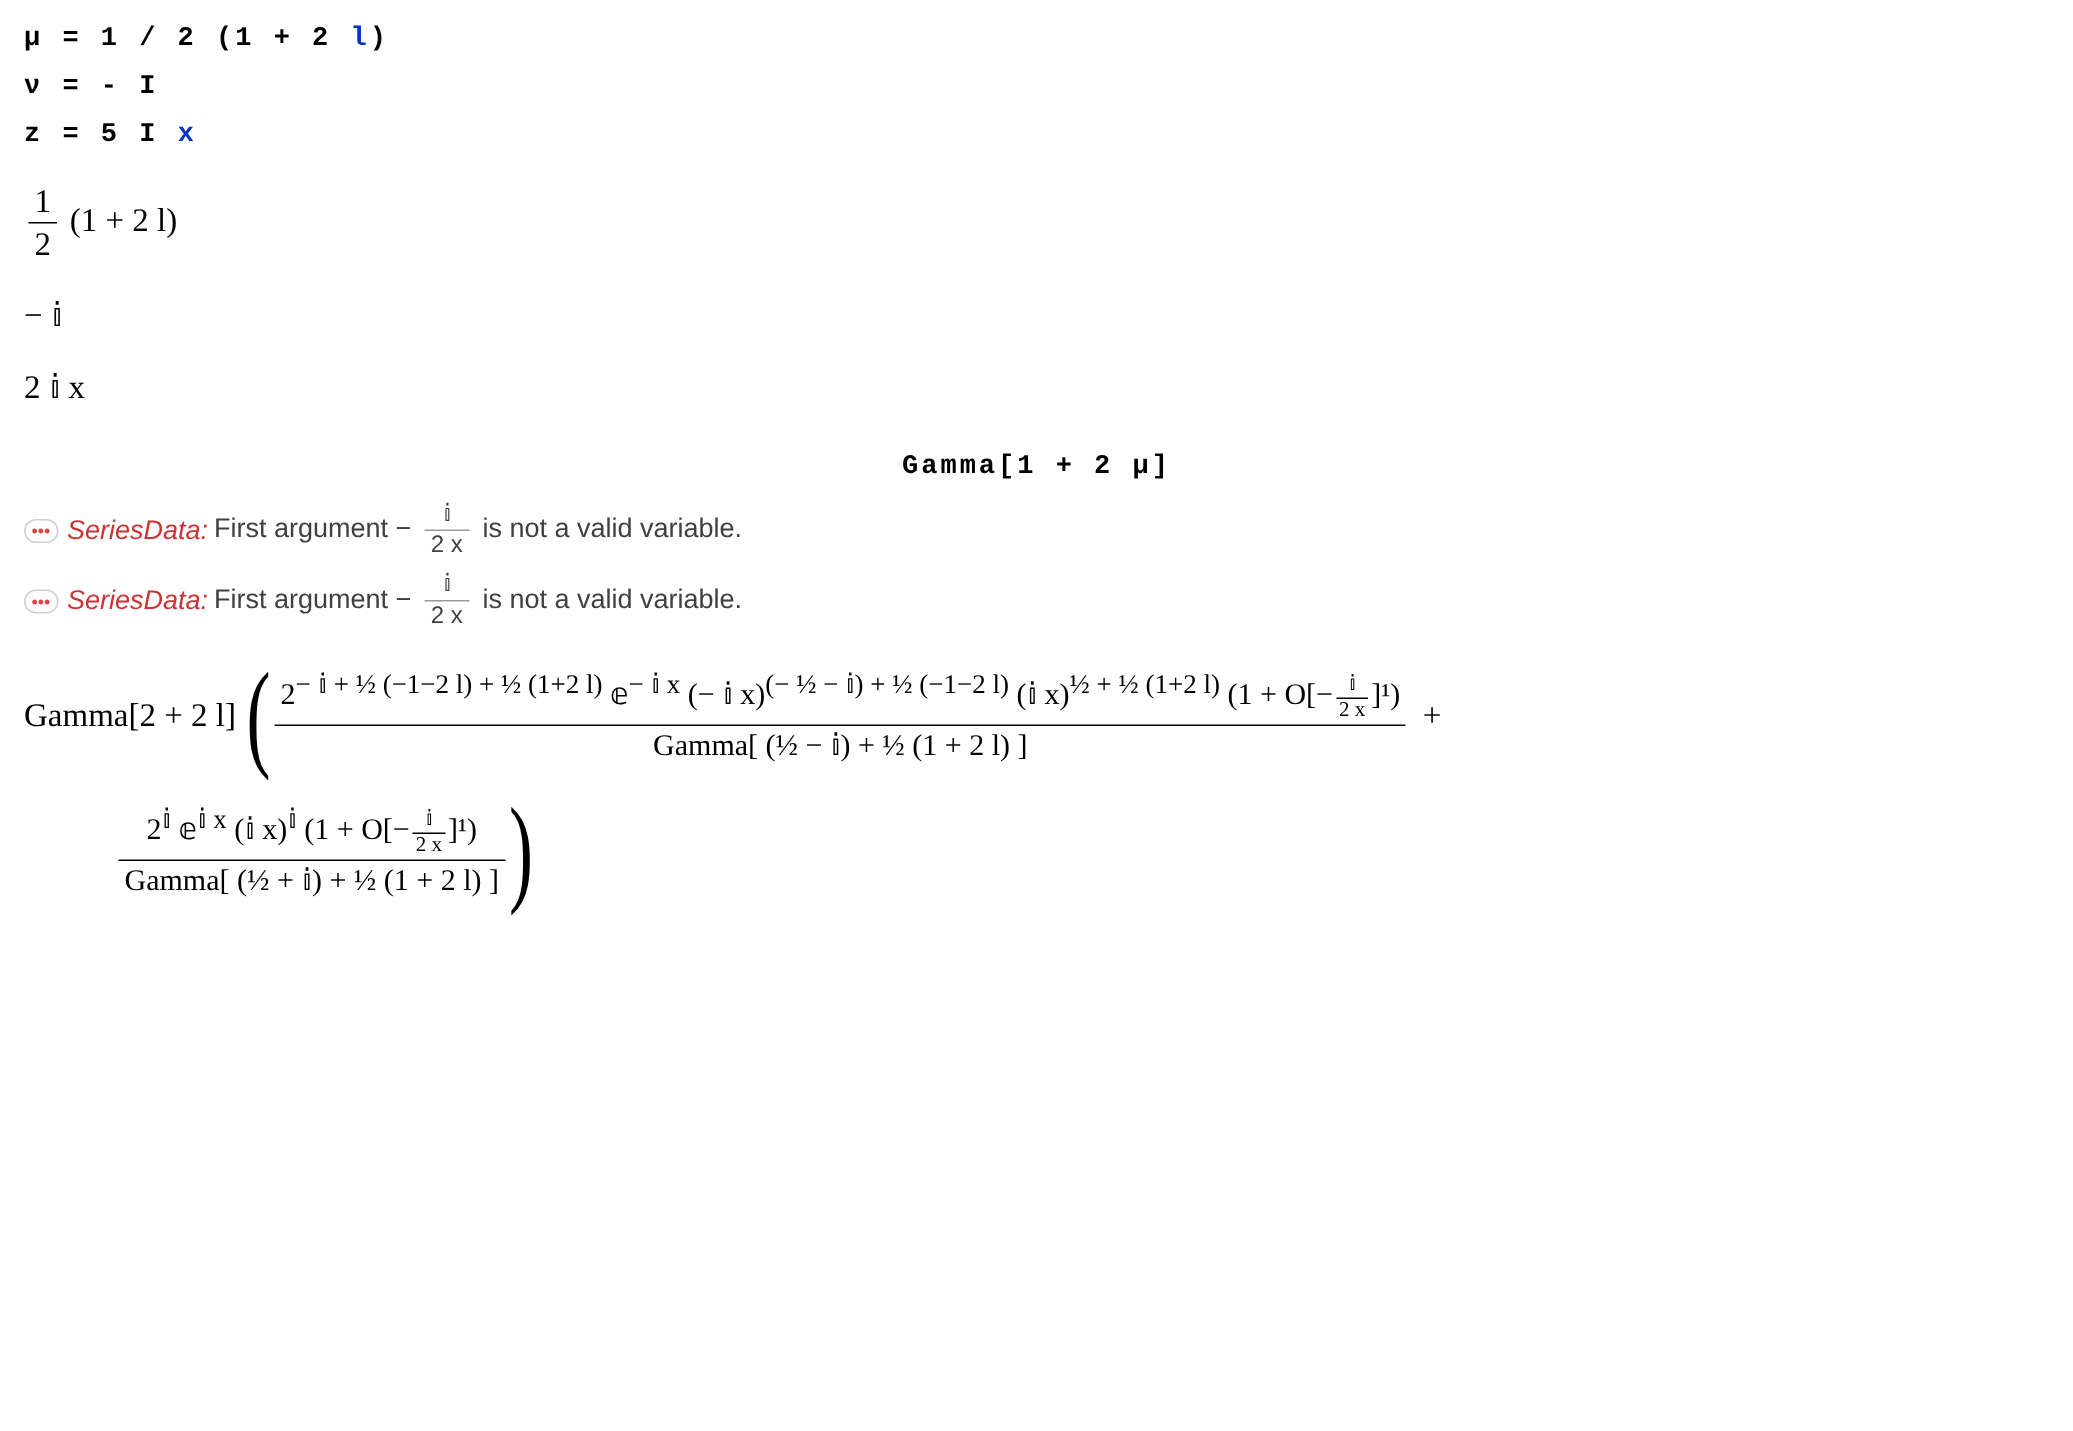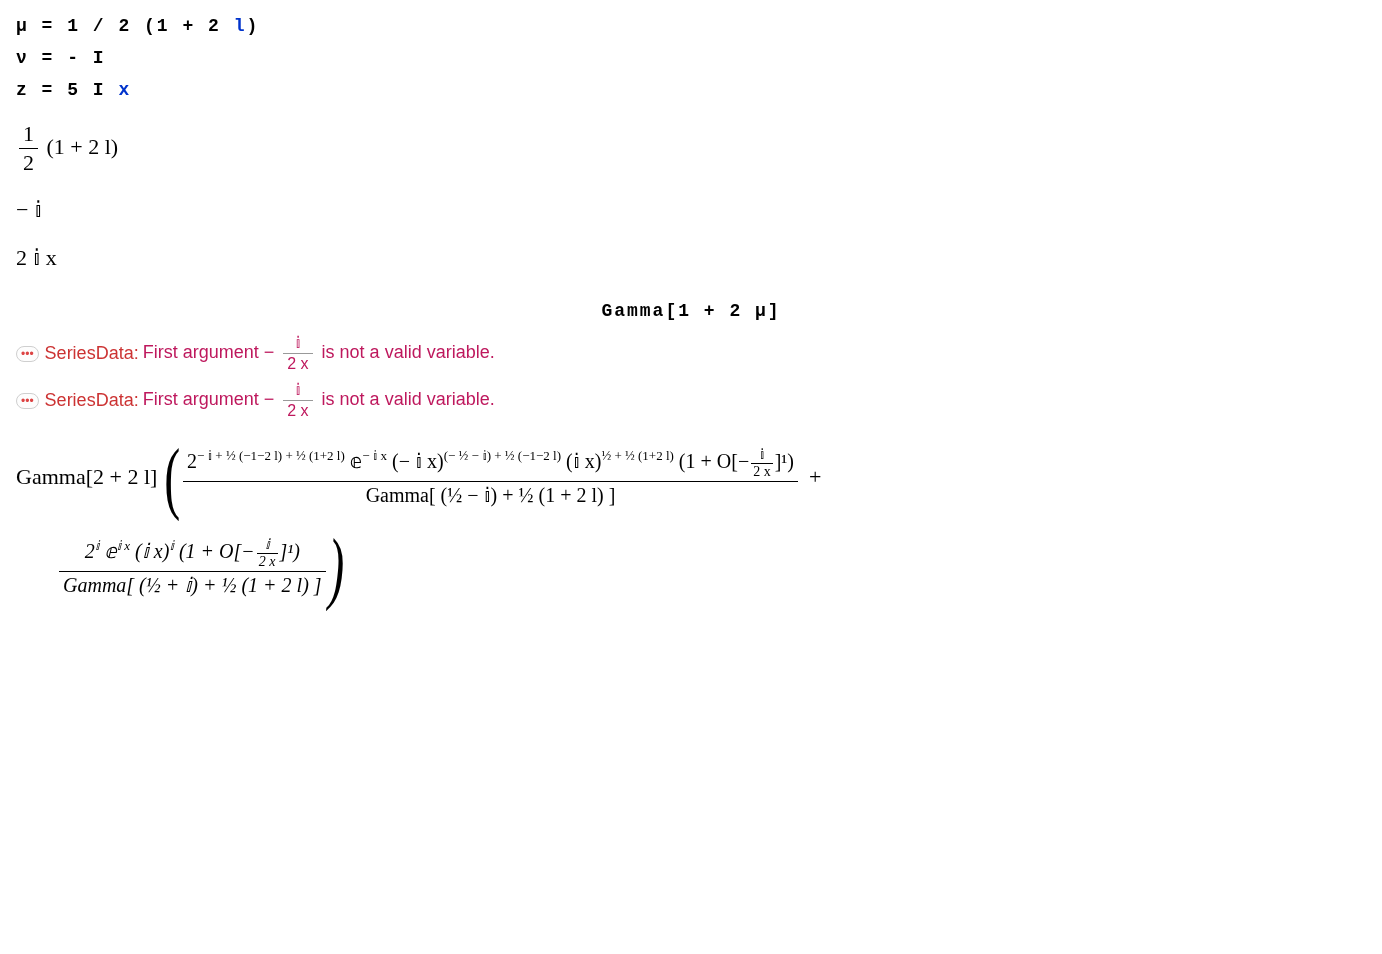--- a/index.html
+++ b/index.html
@@ -52,22 +52,22 @@
     border: 1px solid #cfcfcf;
     border-radius: 8px;
     padding: 0 4px;
     color: #d44;
     font-size: 12px;
     margin-right: 6px;
     line-height: 14px;
     background: #fdfdfd;
   }
 
-  .msg-red { color: #cc3333; margin-right: 4px; }
-  .msg-gray { color: #be185d; }
+  .msg-red { color: #cc3333; margin-right: 4px; font-style: italic; }
+  .msg-gray { color: #404040; }
 
   .msg-frac {
     display: inline-block;
     vertical-align: middle;
     text-align: center;
     margin: 0 4px;
     line-height: 1;
   }
   .msg-frac .num {
     display: block;
@@ -126,21 +126,21 @@
   .bigparen {
     font-size: 80px;
     line-height: 80px;
     display: inline-block;
     transform: scaleX(0.6);
     margin: 0 -6px;
   }
 
   .e  { font-family: "Times New Roman", Times, serif; }
 
-  sup { font-size: 13px; vertical-align: super; white-space: nowrap; }
+  sup { font-size: 18px; vertical-align: super; white-space: nowrap; }
 
   .spacer { display:inline-block; width: 8px; }
 </style>
 </head>
 <body>
 
 <div class="input-cell">
   <span>μ = 1 / 2  (1 + 2 </span><span class="sym-l">l</span><span>)</span>
 </div>
 
@@ -210,21 +210,21 @@
       <span> (𝕚 x)</span><sup>½ + ½ (1+2 l)</sup>
       <span> (1 + O[−</span><span class="sfrac"><span class="top">𝕚</span><span class="bot">2 x</span></span><span>]¹)</span>
     </span>
     <span class="bot">Gamma[ (½ − 𝕚) + ½ (1 + 2 l) ]</span>
   </span>
 
   <span class="spacer"></span>
   <span>+</span>
 </div>
 
-<div class="row output-cell" style="margin-left:40px;font-style:italic;">
+<div class="row output-cell" style="margin-left:60px;">
   <span class="frac" style="font-size:20px;">
     <span class="top">
       <span>2</span><sup>𝕚</sup>
       <span class="e"> 𝕖</span><sup>𝕚 x</sup>
       <span> (𝕚 x)</span><sup>𝕚</sup>
       <span> (1 + O[−</span><span class="sfrac"><span class="top">𝕚</span><span class="bot">2 x</span></span><span>]¹)</span>
     </span>
     <span class="bot">Gamma[ (½ + 𝕚) + ½ (1 + 2 l) ]</span>
   </span>
   <span class="bigparen">)</span>

